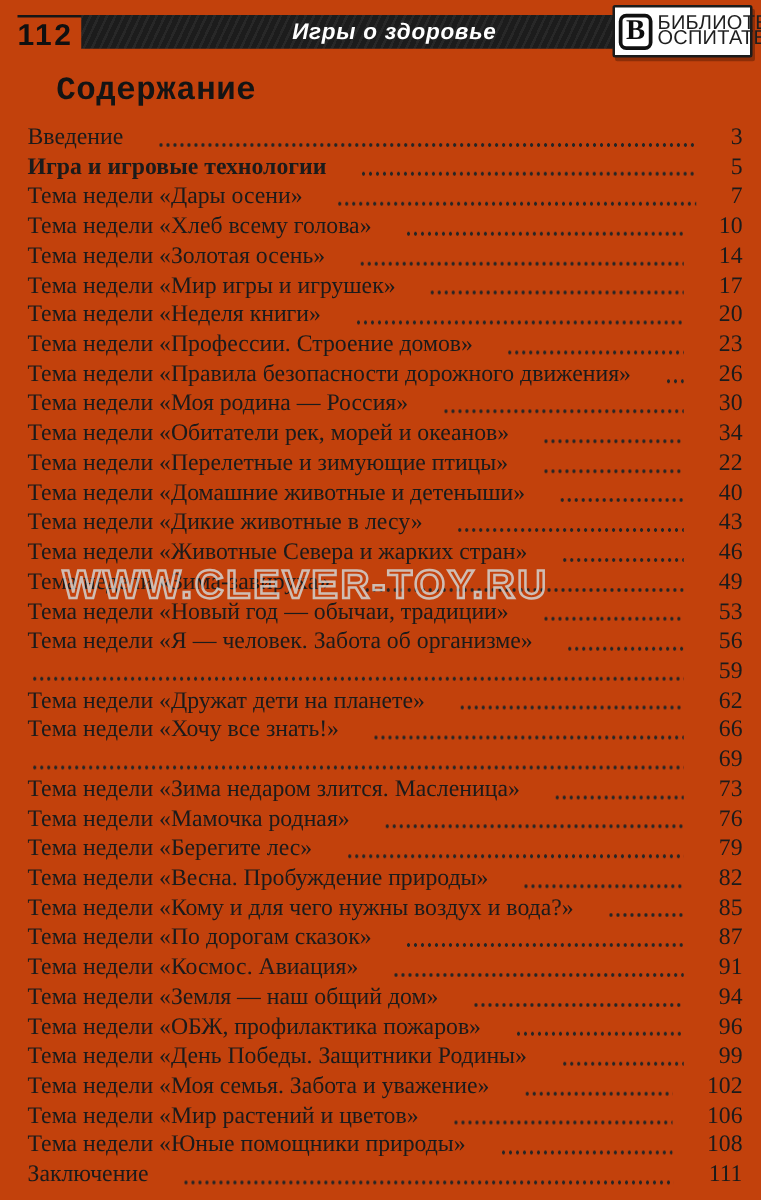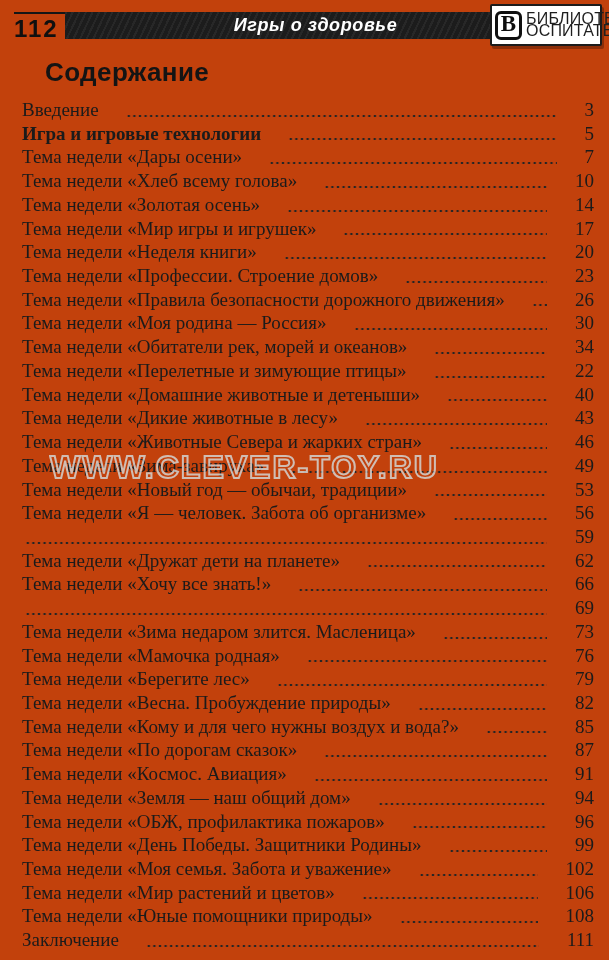--- a/index.html
+++ b/index.html
@@ -47,21 +47,21 @@
     padding-bottom:2px;box-sizing:border-box;
   }
   .logo-text{
     font-family:"Liberation Sans", sans-serif;
     font-size:16px;line-height:12.5px;color:#1e1e1e;letter-spacing:0.2px;
     white-space:nowrap;
   }
   
   .heading{
     position:absolute;left:45px;top:57px;margin:0;
-    font-family:Liberation Sans, sans-serif;
+    font-family:Liberation Mono, monospace;
     font-size:26px;font-weight:bold;color:#141414;letter-spacing:0.4px;
   }
   
   .toc{
     position:absolute;left:22px;top:99px;width:572px;
   }
   .toc-row{
     display:flex;align-items:baseline;height:23.72px;
     font-size:19px;color:#1b1b1b;white-space:nowrap;gap:24px;
   }

